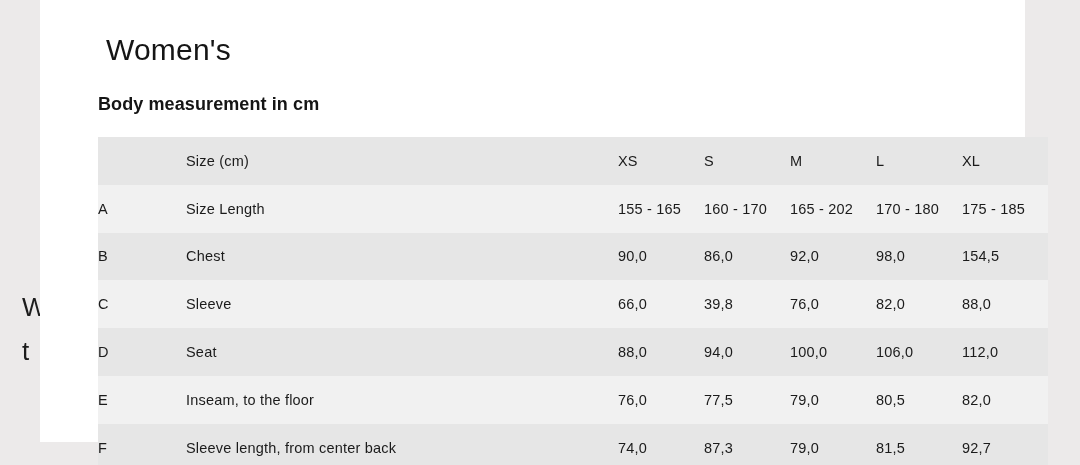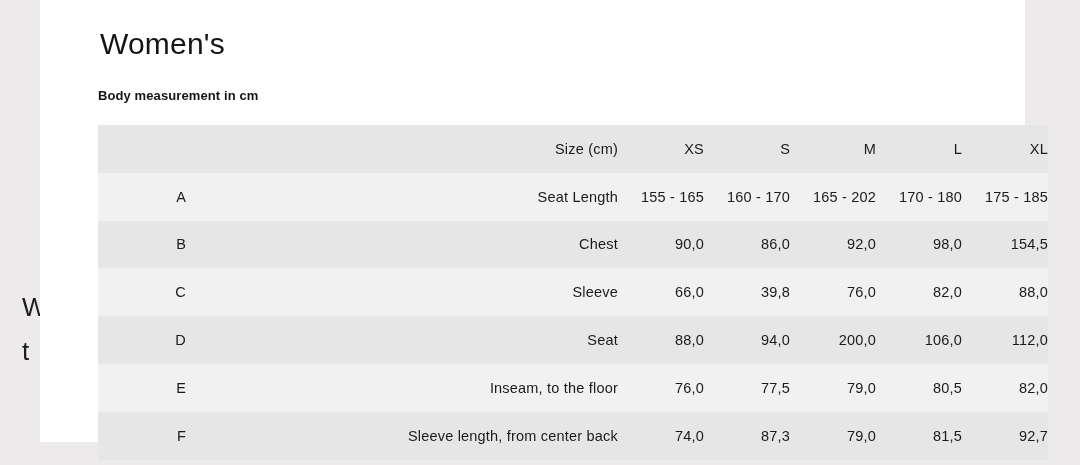--- a/index.html
+++ b/index.html
@@ -36,46 +36,46 @@
   .content {
     position: absolute;
     left: 58px;
     top: 0;
     width: 950px;
   }
   h1.title {
     font-size: 30px;
     font-weight: 400;
     color: #151515;
-    margin: 2px;
+    margin: 8px;
     padding-top: 24px;
     letter-spacing: 0.2px;
     line-height: 1.2;
   }
   .subtitle {
-    font-size: 13px;
+    font-size: 18px;
     font-weight: bold;
     color: #151515;
     margin-top: 26px;
     letter-spacing: 0.1px;
   }
   table.size-table {
     margin-top: 22px;
     border-collapse: collapse;
     width: 950px;
     table-layout: fixed;
   }
   table.size-table tr {
     height: 47.8px;
   }
   table.size-table td, table.size-table th {
     font-size: 14.5px;
     font-weight: normal;
     color: #1b1b1b;
-    text-align: right;
+    text-align: left;
     padding: 0;
     vertical-align: middle;
     letter-spacing: 0.2px;
     border: none;
   }
   tr.head-row { background: #e6e6e6; }
   tr.odd-row  { background: #f1f1f1; }
   tr.even-row { background: #e6e6e6; }
 
   col.c-letter { width: 88px; }
@@ -125,21 +125,21 @@
           <th class="sizehdr">XS</th>
           <th class="sizehdr">S</th>
           <th class="sizehdr">M</th>
           <th class="sizehdr">L</th>
           <th class="sizehdr">XL</th>
         </tr>
       </thead>
       <tbody>
         <tr class="odd-row">
           <td class="letter">A</td>
-          <td class="name">Seat Length</td>
+          <td class="name">Size Length</td>
           <td class="val">155 - 165</td>
           <td class="val">160 - 170</td>
           <td class="val">165 - 202</td>
           <td class="val">170 - 180</td>
           <td class="val">175 - 185</td>
         </tr>
         <tr class="even-row">
           <td class="letter">B</td>
           <td class="name">Chest</td>
           <td class="val">90,0</td>
@@ -155,21 +155,21 @@
           <td class="val">39,8</td>
           <td class="val">76,0</td>
           <td class="val">82,0</td>
           <td class="val">88,0</td>
         </tr>
         <tr class="even-row">
           <td class="letter">D</td>
           <td class="name">Seat</td>
           <td class="val">88,0</td>
           <td class="val">94,0</td>
-          <td class="val">200,0</td>
+          <td class="val">100,0</td>
           <td class="val">106,0</td>
           <td class="val">112,0</td>
         </tr>
         <tr class="odd-row">
           <td class="letter">E</td>
           <td class="name">Inseam, to the floor</td>
           <td class="val">76,0</td>
           <td class="val">77,5</td>
           <td class="val">79,0</td>
           <td class="val">80,5</td>

